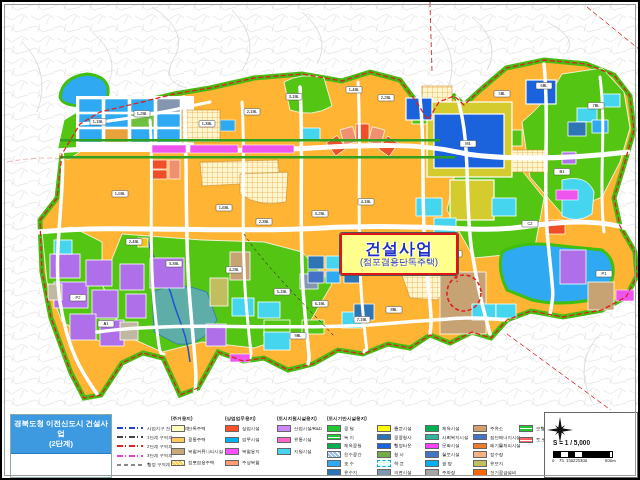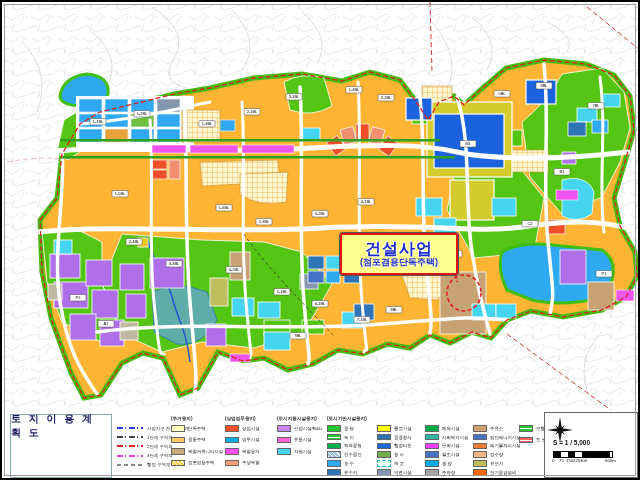--- a/index.html
+++ b/index.html
@@ -6,21 +6,21 @@
   .stage{position:relative;width:640px;height:480px;background:#fff;border:2px solid #000;
          box-sizing:border-box;overflow:hidden;font-family:"Liberation Sans",sans-serif;}
   .innerline{position:absolute;inset:2px;border:1px solid #9a9a9a;pointer-events:none;z-index:40;}
   svg{position:absolute;left:0;top:0;}
   
   .callout{position:absolute;left:338px;top:231px;width:114px;height:38px;background:#ffff8e;
            border:2.5px solid #e01414;outline:1px solid #555;border-radius:2px;z-index:20;
            display:flex;flex-direction:column;align-items:center;justify-content:center;line-height:1.05;}
   .callout .t1{font-size:16px;font-weight:900;color:#1f2fcc;letter-spacing:1px;
                text-shadow:1px 1px 0 #fff,-1px -1px 0 #fff;}
-  .callout .t2{font-size:9px;font-weight:700;color:#1f2fcc;text-shadow:1px 1px 0 #fff;}
+  .callout .t2{font-size:9px;font-weight:400;color:#1f2fcc;text-shadow:1px 1px 0 #fff;}
   
   .strip{position:absolute;left:3px;right:3px;top:408px;bottom:3px;background:#fff;z-index:30;}
   .titleblock{position:absolute;left:5px;top:4px;width:100px;height:62px;border:1px solid #8aa;background:#fff;}
   .titleblock .blue{height:38px;background:#3e9ae0;border-bottom:1px solid #2a7cc0;color:#fff;
       display:flex;flex-direction:column;align-items:center;justify-content:center;font-weight:800;
       font-size:7.5px;line-height:1.3;text-align:center;}
   .titleblock .white{height:22px;display:flex;align-items:center;justify-content:center;
       font-size:10px;font-weight:900;letter-spacing:2.5px;color:#17175e;}
   .lines-col{position:absolute;left:112px;top:14px;}
   .lrow{position:absolute;height:8px;display:flex;align-items:center;}
@@ -309,21 +309,24 @@
   </svg>
 
   <div class="callout">
     <div class="t1">건설사업</div>
     <div class="t2">(점포겸용단독주택)</div>
   </div>
 
   <div class="strip">
 
     <div class="titleblock">
-      <div class="white">토 지 이 용 계 획 도</div>
+      <div class="blue">
+        <span>경북도청 이전신도시 건설사업</span>
+        <span>(2단계)</span>
+      </div>
     </div>
 
     <div class="lines-col" id="lines-col">
         <div class="lrow" style="top: 0px; left: 0px;">
           <div class="lsample" style="background: repeating-linear-gradient(90deg, rgb(34, 68, 204) 0px, rgb(34, 68, 204) 6px, transparent 6px, transparent 8px, rgb(34, 68, 204) 8px, rgb(34, 68, 204) 9.5px, transparent 9.5px, transparent 12px);"></div>
           <span class="llabel">사업지구 전체 구역계</span>
         </div>
         <div class="lrow" style="top: 9.2px; left: 0px;">
           <div class="lsample" style="background: repeating-linear-gradient(90deg, rgb(68, 68, 68) 0px, rgb(68, 68, 68) 6px, transparent 6px, transparent 8px, rgb(68, 68, 68) 8px, rgb(68, 68, 68) 9.5px, transparent 9.5px, transparent 12px);"></div>
           <span class="llabel">1단계 구역계</span>

